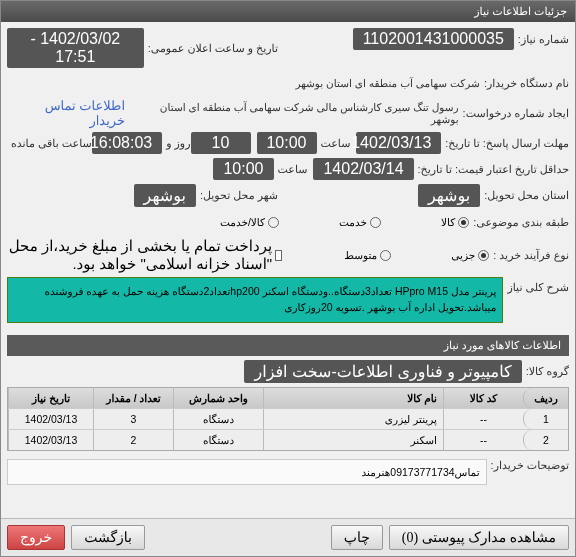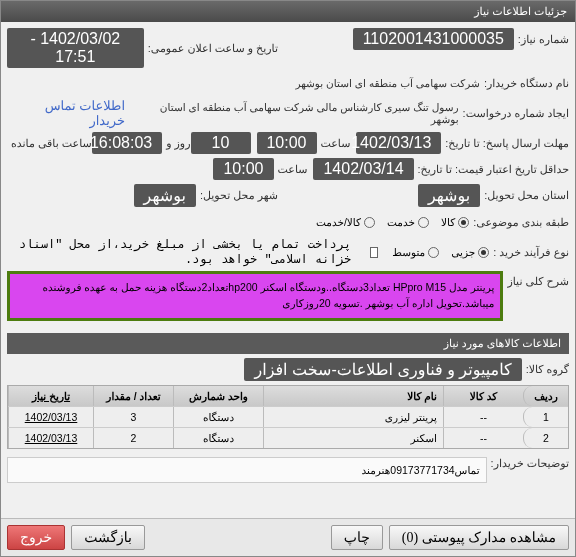--- a/index.html
+++ b/index.html
@@ -6,34 +6,34 @@
 body { font-family: Tahoma, Arial, sans-serif; font-size: 11px; background: #e8e8e8; direction: rtl; }
 .window { width: 576px; height: 557px; background: #f0f0f0; border: 1px solid #888; position: relative; }
 .header { background: linear-gradient(#6a6a6a, #4a4a4a); color: #fff; padding: 4px 8px; font-size: 11px; }
 .content { padding: 6px; }
 .row { display: flex; align-items: center; margin-bottom: 4px; min-height: 22px; }
 .label { color: #333; font-size: 11px; margin-left: 4px; white-space: nowrap; }
 .value-box { background: #555; color: #fff; padding: 2px 10px; border-radius: 2px; font-size: 16px; display: inline-block; min-width: 60px; text-align: center; }
 .value-text { color: #333; font-size: 10.5px; }
 .link-text { color: #4169c9; font-size: 13px; cursor: pointer; }
 .section-title { background: #5a5a5a; color: #fff; padding: 4px 8px; font-size: 11px; margin-top: 6px; margin-bottom: 4px; }
-.desc-box { background: #d946ef; border: 3px solid #4d7c0f; padding: 6px; font-size: 10.5px; line-height: 1.5; margin-bottom: 6px; }
+.desc-box { background: #14b8a6; border: 1px solid #4d7c0f; padding: 6px; font-size: 10.5px; line-height: 1.5; margin-bottom: 6px; }
 .table-wrap { border: 1px solid #aaa; font-size: 10.5px; }
 .table-head { display: flex; background: linear-gradient(#ddd, #c8c8c8); font-weight: bold; }
 .table-row { display: flex; background: #eee; border-top: 1px solid #ccc; }
 .cell { padding: 4px 6px; border-left: 1px solid #bbb; text-align: center; }
-.c1 { width: 45px; border-radius: 9px; } .c2 { width: 80px; } .c3 { flex: 1; text-align: right; } .c4 { width: 90px; } .c5 { width: 80px; } .c6 { width: 85px; text-decoration: underline; }
+.c1 { width: 45px; border-radius: 9px; } .c2 { width: 80px; } .c3 { flex: 1; text-align: right; } .c4 { width: 90px; } .c5 { width: 80px; } .c6 { width: 85px; }
 .footer { position: absolute; bottom: 0; left: 0; right: 0; padding: 6px; display: flex; gap: 6px; align-items: center; background: #e8e8e8; border-top: 1px solid #bbb; }
 .btn { background: linear-gradient(#f8f8f8, #d8d8d8); border: 1px solid #999; padding: 3px 12px; font-size: 14px; cursor: pointer; border-radius: 2px; font-family: Tahoma; }
 .btn-red { background: linear-gradient(#e77, #c44); color: #fff; border-color: #a33; }
 .radio-group { display: flex; gap: 12px; align-items: center; }
-.radio-item { display: flex; align-items: flex-end; gap: 3px; font-size: 10.5px; }
+.radio-item { display: flex; align-items: center; gap: 3px; font-size: 10.5px; margin-left: 48px; }
 .radio-dot { width: 11px; height: 11px; border: 1px solid #666; border-radius: 50%; display: inline-flex; align-items: center; justify-content: center; }
 .radio-dot.on::after { content: ''; width: 5px; height: 5px; background: #333; border-radius: 50%; }
-.check-item { display: flex; align-items: center; gap: 19px; font-size: 12px; font-family: Liberation Mono, monospace; }
+.check-item { display: flex; align-items: center; gap: 3px; font-size: 15px; }
 .check-box { width: 11px; height: 11px; border: 1px solid #666; display: inline-flex; align-items: center; justify-content: center; background: #fff; }
 .two-col { display: flex; gap: 20px; }
 .col { flex: 1; }
 .note-box { background: #fafafa; border: 1px solid #ccc; padding: 6px; font-size: 10.5px; margin-top: 4px; }
 </style>
 </head>
 <body>
 
 <div class="window">
   <div class="header">

